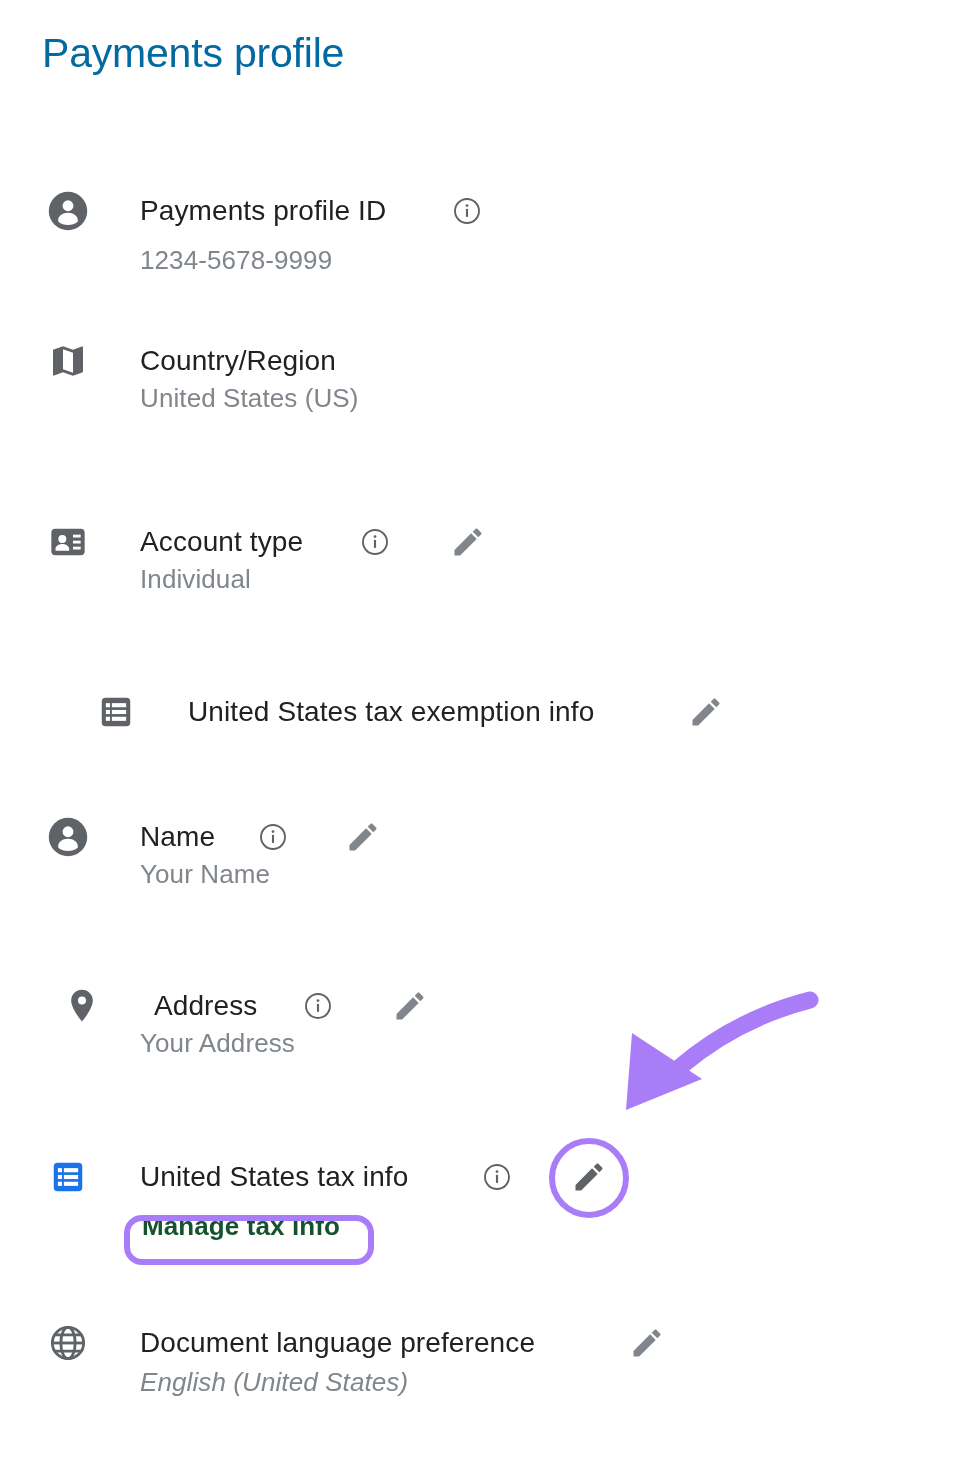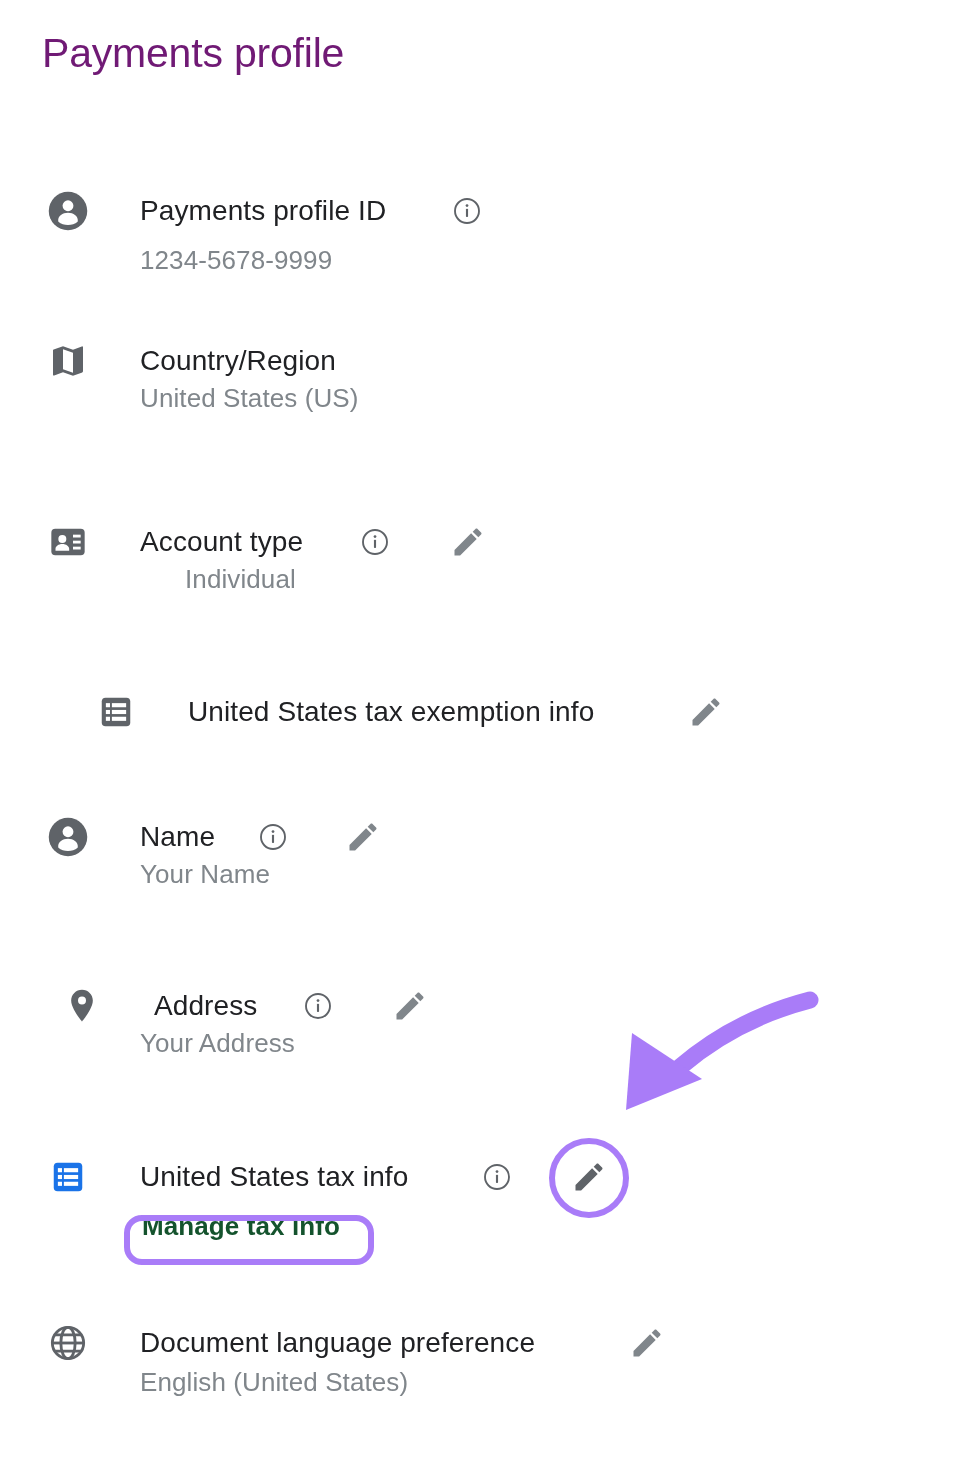--- a/index.html
+++ b/index.html
@@ -23,21 +23,21 @@
     background: #ffffff;
   }
 
   
   .page-title {
     position: absolute;
     left: 42px;
     top: 27px;
     font-size: 41px;
     font-weight: 300;
-    color: #701a75;
+    color: #0369a1;
     letter-spacing: -0.2px;
     line-height: 52px;
     white-space: nowrap;
   }
 
   
   .row {
     position: absolute;
     left: 0;
     width: 960px;
@@ -188,21 +188,21 @@
             <circle cx="12" cy="7.6" r="1.1" fill="#5f6368"></circle>
             <rect x="11.15" y="10.2" width="1.7" height="6.6" rx="0.6" fill="#5f6368"></rect>
           </svg>
       </span>
       <span class="pencil-icon" style="left:450px;">
         <svg width="36" height="36" viewBox="0 0 24 24">
             <path d="M3 17.25V21h3.75L17.81 9.94l-3.75-3.75L3 17.25zM20.71 7.04c.39-.39.39-1.02 0-1.41l-2.34-2.34c-.39-.39-1.02-.39-1.41 0l-1.83 1.83 3.75 3.75 1.83-1.83z" fill="#80868b"></path>
           </svg>
       </span>
     </div>
-    <div class="row-value" style="top:46px;margin-left:45px;">Individual</div>
+    <div class="row-value" style="top:46px;">Individual</div>
   </div>
 
   <div class="row" style="top:688px;margin-left:48px;">
     <div class="row-head">
       <span class="leading-icon">
         <svg width="38" height="38" viewBox="0 0 24 24">
             <rect x="3" y="3" width="18" height="18" rx="2.4" fill="#5f6368"></rect>
             <rect x="5.6" y="6.4" width="2.6" height="2.6" fill="#ffffff"></rect>
             <rect x="9.4" y="6.4" width="9" height="2.6" fill="#ffffff"></rect>
             <rect x="5.6" y="10.7" width="2.6" height="2.6" fill="#ffffff"></rect>
@@ -310,21 +310,21 @@
           <path d="M4.3 7.1h15.4M4.3 16.9h15.4"></path>
         </svg>
       </span>
       <span class="row-label">Document language preference</span>
       <span class="pencil-icon" style="left:629px;">
         <svg width="36" height="36" viewBox="0 0 24 24">
             <path d="M3 17.25V21h3.75L17.81 9.94l-3.75-3.75L3 17.25zM20.71 7.04c.39-.39.39-1.02 0-1.41l-2.34-2.34c-.39-.39-1.02-.39-1.41 0l-1.83 1.83 3.75 3.75 1.83-1.83z" fill="#80868b"></path>
           </svg>
       </span>
     </div>
-    <div class="row-value" style="top:48px;">English (United States)</div>
+    <div class="row-value" style="top:48px;font-style:italic;">English (United States)</div>
   </div>
 
   <div class="annot-circle" style="left:549px;top:1138px;width:80px;height:80px;"></div>
 
   <div class="annot-rect" style="left:124px;top:1215px;width:250px;height:50px;"></div>
 
   <svg class="annot-arrow" style="left:610px;top:975px;" width="230" height="150" viewBox="0 0 230 150">
     <path d="M200 25 C 150 38, 105 62, 70 92" stroke="#a97cf8" stroke-width="17" stroke-linecap="round" fill="none"></path>
     <path d="M16 135 L 22 58 L 92 104 Z" fill="#a97cf8"></path>
   </svg>

